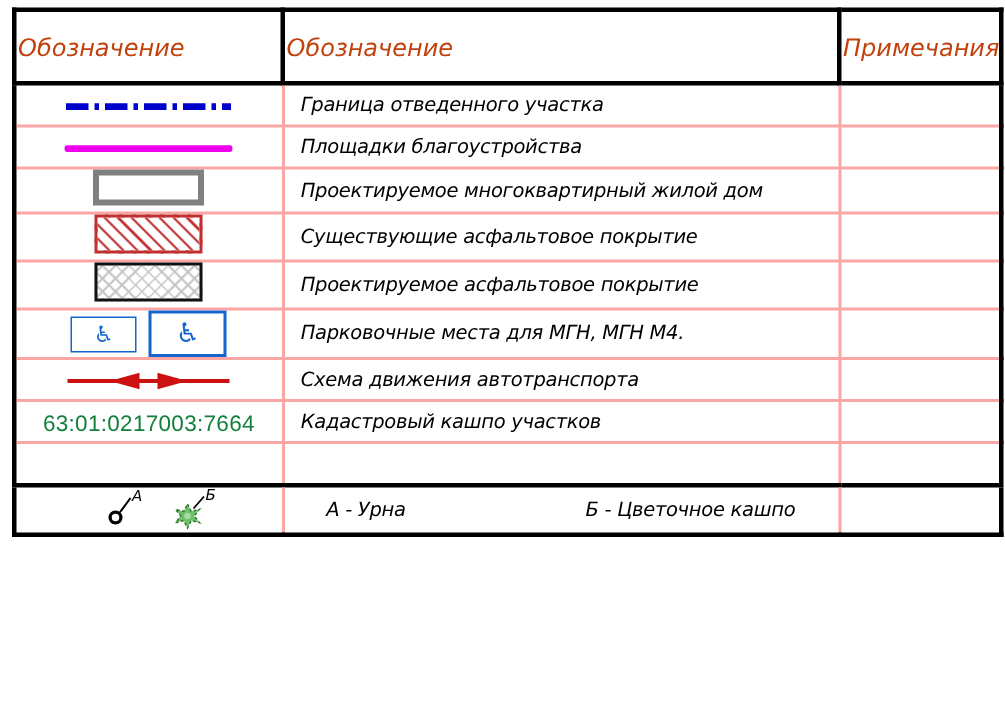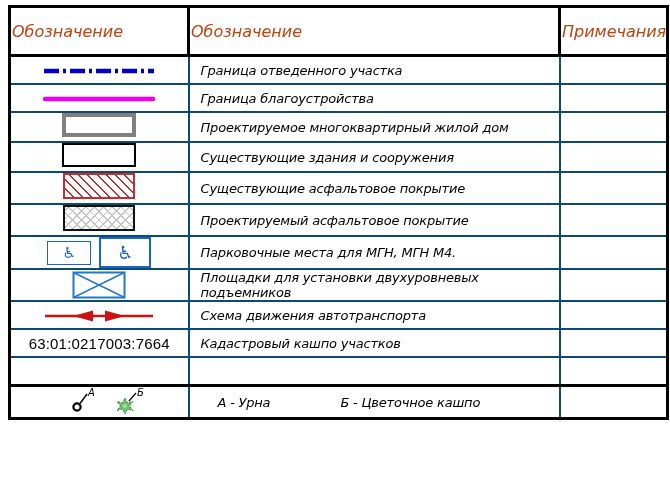--- a/index.html
+++ b/index.html
@@ -9,21 +9,21 @@
     -webkit-font-smoothing:antialiased;
   }
   table.legend{
     border-collapse:collapse;
     table-layout:fixed;
     margin:5px 0 0 8px;
     width:658px;
     background:#fff;
   }
   table.legend, table.legend th{border:3px solid #000;}
-  table.legend td{border:2px solid #0c4a6e;}
+  table.legend td{border:2px solid #fca5a5;}
   td.c1{border-right:3px solid #000;}
   td.c2{border-right:3px solid #000;}
   col.c1{width:179px;} col.c2{width:371px;} col.c3{width:108px;}
   th{
     height:44px;
     font-style:italic;
     font-size:16px;
     font-weight:400;
     color:#c2410c;
     text-align:left;
@@ -74,25 +74,25 @@
   }
   .mgn-box{
     display:inline-flex;align-items:center;justify-content:center;
     border:2px solid #1565cc;background:#fff;color:#1565cc;
   }
   .mgn-box.small{width:42px;height:22px;font-size:15px;border-width:1.5px;}
   .mgn-box.big{width:48px;height:27px;font-size:18px;}
   .cad-num{
     font-style:normal;
     font-family:"Liberation Sans","DejaVu Sans",sans-serif;
-    font-size:15px;color:#000000;letter-spacing:0.2px;text-align:right;
+    font-size:15px;color:#15803d;letter-spacing:0.2px;text-align:right;
   }
   .name-split{display:flex;align-items:flex-end;}
   .name-split .part-a{margin-left:17px;}
-  .name-split .part-b{margin-left:70px;}
+  .name-split .part-b{margin-left:120px;}
   svg{display:block;}
 </style>
 </head>
 <body>
 
 <table class="legend">
   <colgroup>
       <col class="c1">
       <col class="c2">
       <col class="c3">
@@ -119,86 +119,66 @@
     </tr>
 
     <tr>
       <td class="sym c1">
         <span class="sym-inner">
           <svg width="112" height="8" viewBox="0 0 112 8">
             <line x1="2" y1="4" x2="110" y2="4" stroke="#ee00ee" stroke-width="4.5" stroke-linecap="round"></line>
           </svg>
         </span>
       </td>
-      <td class="name c2">Граница благоустройства</td>
+      <td class="name c2">Площадки благоустройства</td>
       <td class="note"></td>
     </tr>
 
     <tr>
       <td class="sym c1">
         <span class="rect-proj"></span>
       </td>
       <td class="name c2">Проектируемое многоквартирный жилой дом</td>
       <td class="note"></td>
     </tr>
 
-    <tr>
-      <td class="sym c1">
-        <span class="rect-exist"></span>
-      </td>
-      <td class="name c2">Существующие здания и сооружения</td>
-      <td class="note"></td>
-    </tr>
 
     <tr>
       <td class="sym c1">
         <span class="rect-hatch-red"></span>
       </td>
       <td class="name c2">Существующие асфальтовое покрытие</td>
       <td class="note"></td>
     </tr>
 
     <tr>
       <td class="sym c1">
         <span class="rect-crosshatch"></span>
       </td>
-      <td class="name c2">Проектируемый асфальтовое покрытие</td>
+      <td class="name c2">Проектируемое асфальтовое покрытие</td>
       <td class="note"></td>
     </tr>
 
 
 
     <tr>
       <td class="sym c1">
         <span class="sym-inner">
           <span class="mgn-box small">
               <span>♿</span>
             </span>
           <span class="mgn-box big">
               <span>♿</span>
             </span>
         </span>
       </td>
       <td class="name c2">Парковочные места для МГН, МГН М4.</td>
       <td class="note"></td>
     </tr>
 
-    <tr>
-      <td class="sym c1">
-        <span class="sym-inner">
-          <svg width="54" height="28" viewBox="0 0 54 28">
-            <rect x="1.5" y="1.5" width="51" height="25" fill="#fff" stroke="#2277cc" stroke-width="2"></rect>
-            <line x1="1.5" y1="1.5" x2="52.5" y2="26.5" stroke="#2277cc" stroke-width="1.4"></line>
-            <line x1="52.5" y1="1.5" x2="1.5" y2="26.5" stroke="#2277cc" stroke-width="1.4"></line>
-          </svg>
-        </span>
-      </td>
-      <td class="name c2">Площадки для установки двухуровневых подъемников</td>
-      <td class="note"></td>
-    </tr>
 
     <tr>
       <td class="sym c1">
         <span class="sym-inner">
           <svg width="112" height="14" viewBox="0 0 112 14">
             <line x1="2" y1="7" x2="110" y2="7" stroke="#cc1111" stroke-width="2.6"></line>
             <polygon points="30,7 50,1.5 50,12.5" fill="#cc1111"></polygon>
             <polygon points="82,7 62,1.5 62,12.5" fill="#cc1111"></polygon>
           </svg>
         </span>

